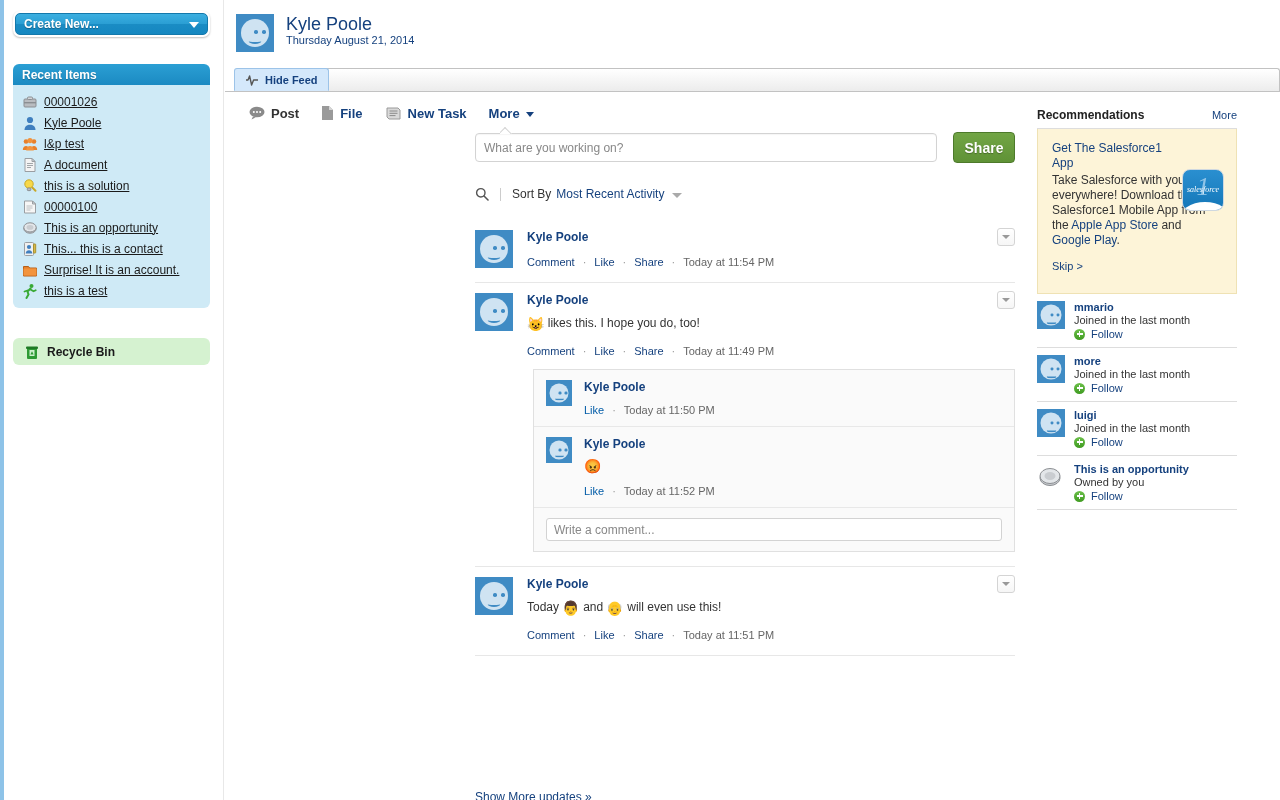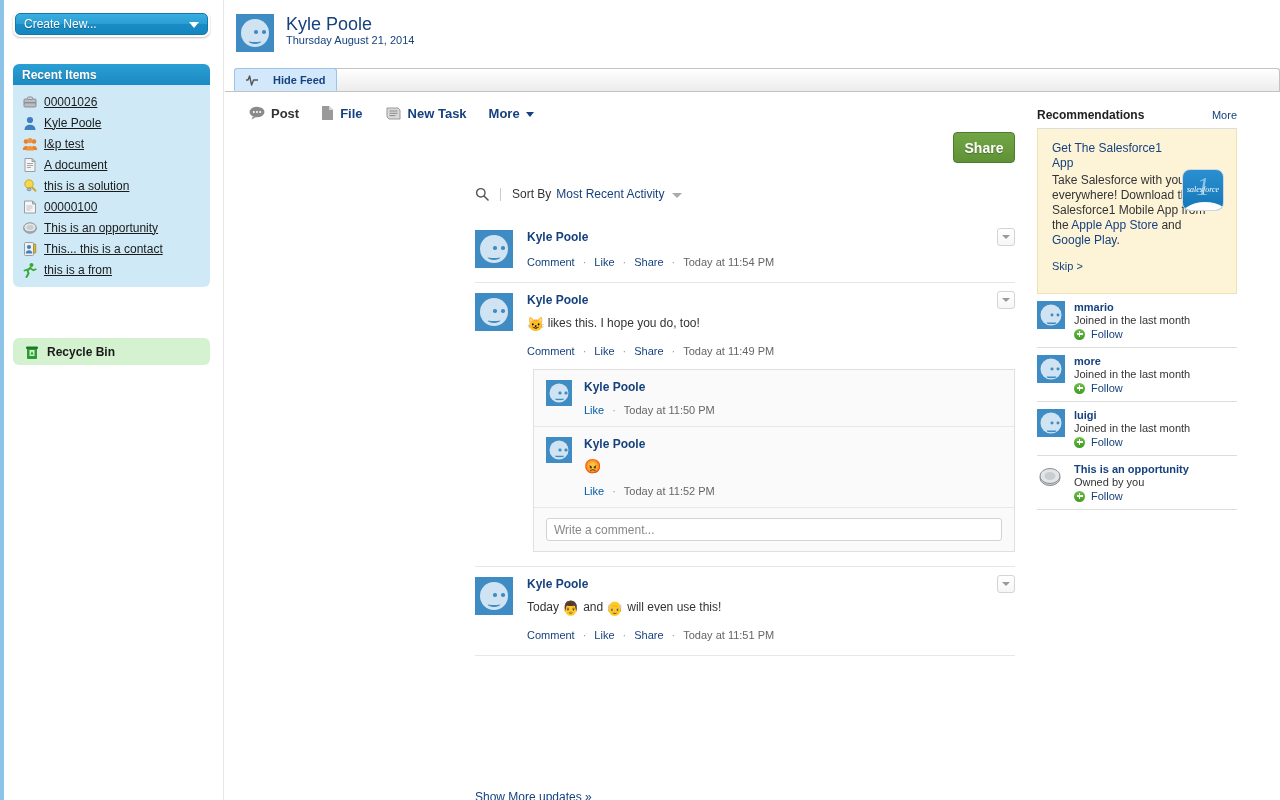--- a/index.html
+++ b/index.html
@@ -32,21 +32,21 @@
     border-radius: 7px;
     padding: 2px;
     box-shadow: 0 1px 2px rgba(0,0,0,.25);
   }
   .createnew-btn {
     width: 100%; height: 100%;
     border-radius: 5px;
     background: linear-gradient(to bottom, #3aaee0 0%, #2b9fd4 48%, #1a8cc4 52%, #1587c0 100%);
     border: 1px solid #1378ab;
     color: #fff;
-    font-weight: normal;
+    font-weight: bold;
     font-size: 12px;
     display: flex; align-items: center;
     padding: 0 8px;
     position: relative;
     text-shadow: 0 1px 1px rgba(0,0,0,.3);
     cursor: pointer;
   }
   .createnew-caret {
     position: absolute; right: 8px; top: 50%; margin-top: -2px;
     width: 0; height: 0;
@@ -175,21 +175,21 @@
     background: #d4e8fb;
     border: 1px solid #9cc3e8;
     border-bottom: 1px solid #d4e8fb;
     border-radius: 3px 3px 0 0;
     display: flex; align-items: center;
     padding: 0 10px;
     z-index: 3;
     cursor: pointer;
   }
   #hide-feed-tab .hf-label {
-    font-size: 11px; font-weight: bold; color: #15417e; margin-left: 14px;
+    font-size: 11px; font-weight: bold; color: #15417e; margin-left: 6px;
   }
 
   
   #publisher-actions {
     position: absolute; left: 24px; top: 105px;
     display: flex; align-items: center;
   }
   .pub-action {
     display: flex; align-items: center;
     margin-right: 22px;
@@ -519,26 +519,33 @@
         <svg class="ricon" width="16" height="16" viewBox="0 0 16 16">
           <rect x="2.5" y="1.5" width="9" height="13" rx="1" fill="#f0f0ef" stroke="#9a9ea2"></rect>
           <circle cx="7" cy="6" r="2.1" fill="#3f7fbf"></circle>
           <path d="M3.7 12.5c0-2.1 1.5-3.3 3.3-3.3s3.3 1.2 3.3 3.3z" fill="#3f7fbf"></path>
           <rect x="11.5" y="3" width="2.2" height="9" rx="0.6" fill="#d7b84a" stroke="#a8912f"></rect>
         </svg>
         <span class="rlabel">This... this is a contact</span>
       </div>
       <div class="recent-item">
         <svg class="ricon" width="16" height="16" viewBox="0 0 16 16">
+          <path d="M1.5 4.5h5l1.2 1.5h6.8v8h-13z" fill="#e8802a" stroke="#b4601a"></path>
+          <path d="M1.5 6.5h13v7h-13z" fill="#f2933c"></path>
+        </svg>
+        <span class="rlabel">Surprise! It is an account.</span>
+      </div>
+      <div class="recent-item">
+        <svg class="ricon" width="16" height="16" viewBox="0 0 16 16">
           <circle cx="9.5" cy="3" r="2" fill="#39a935"></circle>
           <path d="M8.5 5.5l-3 3 1 3-2 3.5" stroke="#39a935" stroke-width="2" fill="none" stroke-linecap="round"></path>
           <path d="M8.5 6.5l3 1.8 2.2-1" stroke="#39a935" stroke-width="1.8" fill="none" stroke-linecap="round"></path>
           <path d="M5.5 7.5L2.5 8.5" stroke="#39a935" stroke-width="1.8" stroke-linecap="round"></path>
         </svg>
-        <span class="rlabel">this is a from</span>
+        <span class="rlabel">this is a test</span>
       </div>
     </div>
 
   <div id="recycle-bin">
     <svg class="ricon" width="16" height="16" viewBox="0 0 16 16">
       <rect x="3" y="4" width="10" height="11" rx="1" fill="#2e9a34"></rect>
       <rect x="2" y="2.5" width="12" height="2.4" rx="1" fill="#1f7a25"></rect>
       <rect x="5.5" y="6" width="5" height="6" fill="#cdf0cd"></rect>
       <path d="M8 7.3l1.6 3.2H6.4z" fill="#2e9a34"></path>
     </svg>
@@ -596,20 +603,24 @@
         <path d="M4.5 5h8M4.5 7.3h8M4.5 9.6h6" stroke="#8a8a8a" stroke-width="1"></path>
       </svg>
       <span class="pa-label">New Task</span>
     </div>
     <div class="pub-action">
       <span class="pa-label" style="margin-left:0">More</span>
       <span class="pub-caret"></span>
     </div>
   </div>
 
+  <div id="publisher-box">
+    <div id="pub-notch"></div>
+    <input id="publisher-input" type="text" placeholder="What are you working on?" style="">
+  </div>
   <div id="share-btn">
     <span>Share</span>
   </div>
 
   <div id="sortbar">
     <svg width="14" height="14" viewBox="0 0 14 14">
       <circle cx="5.8" cy="5.8" r="4.2" stroke="#555" stroke-width="1.4" fill="none"></circle>
       <path d="M9 9l4 4" stroke="#555" stroke-width="1.6" stroke-linecap="round"></path>
     </svg>
     <div id="sort-divider"></div>

